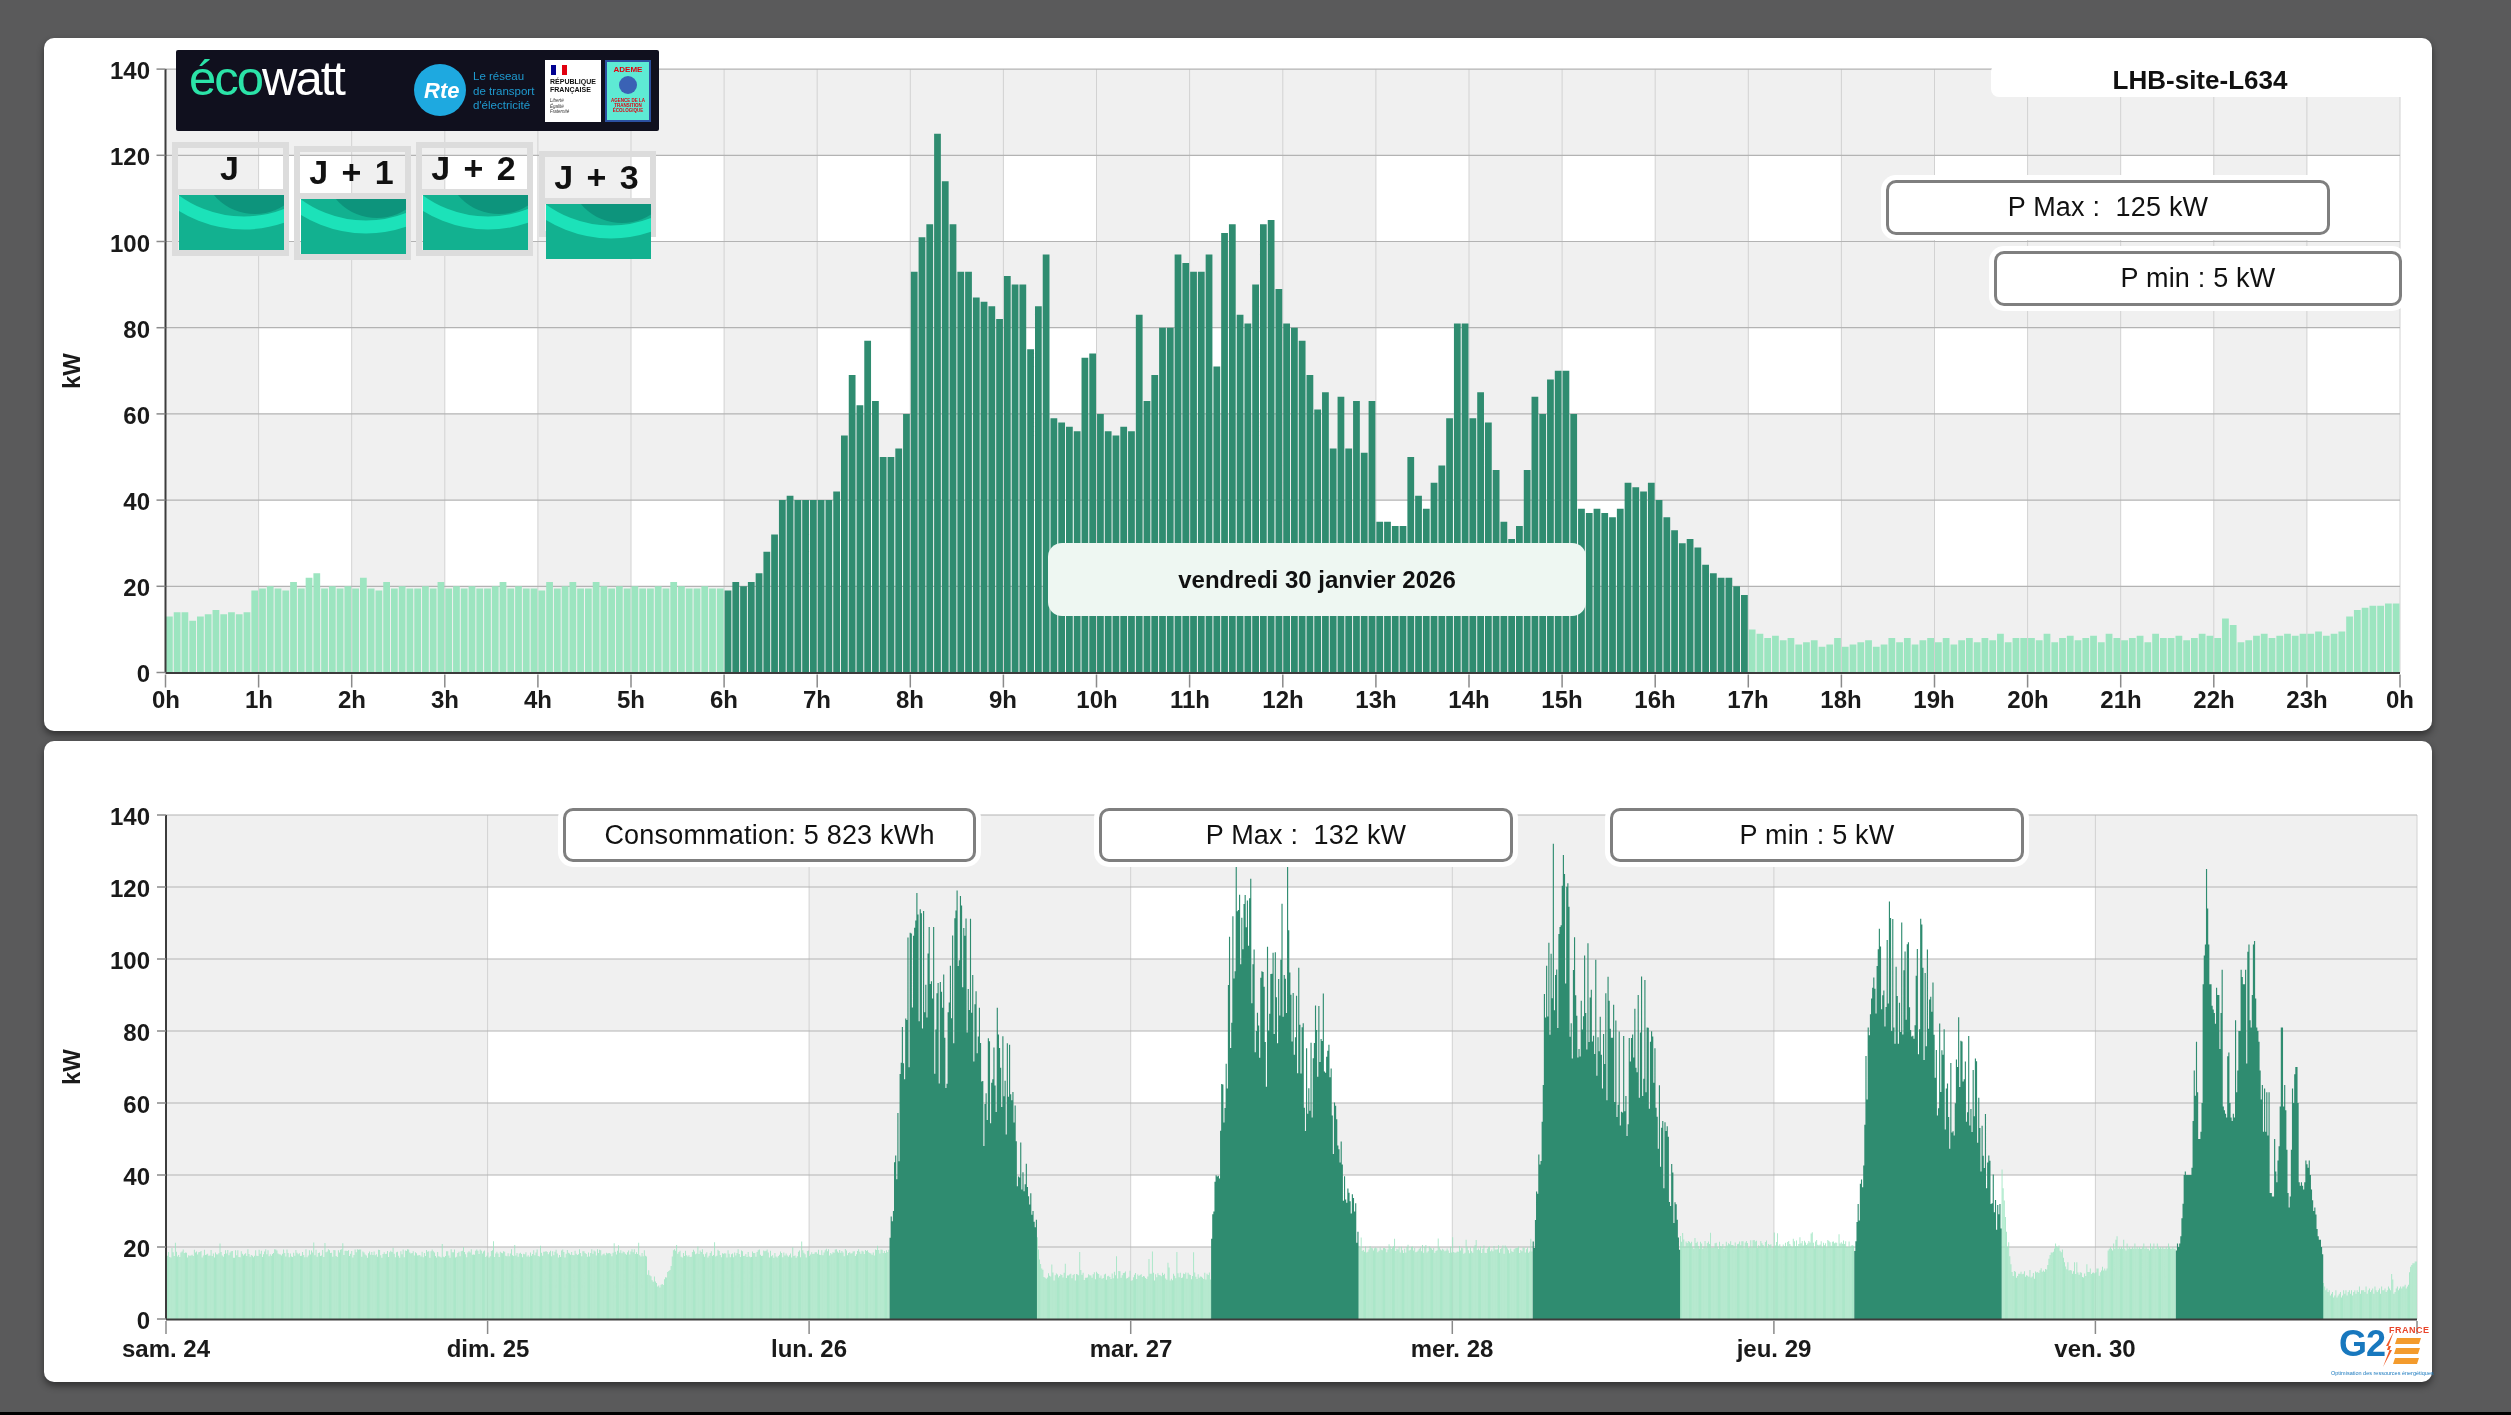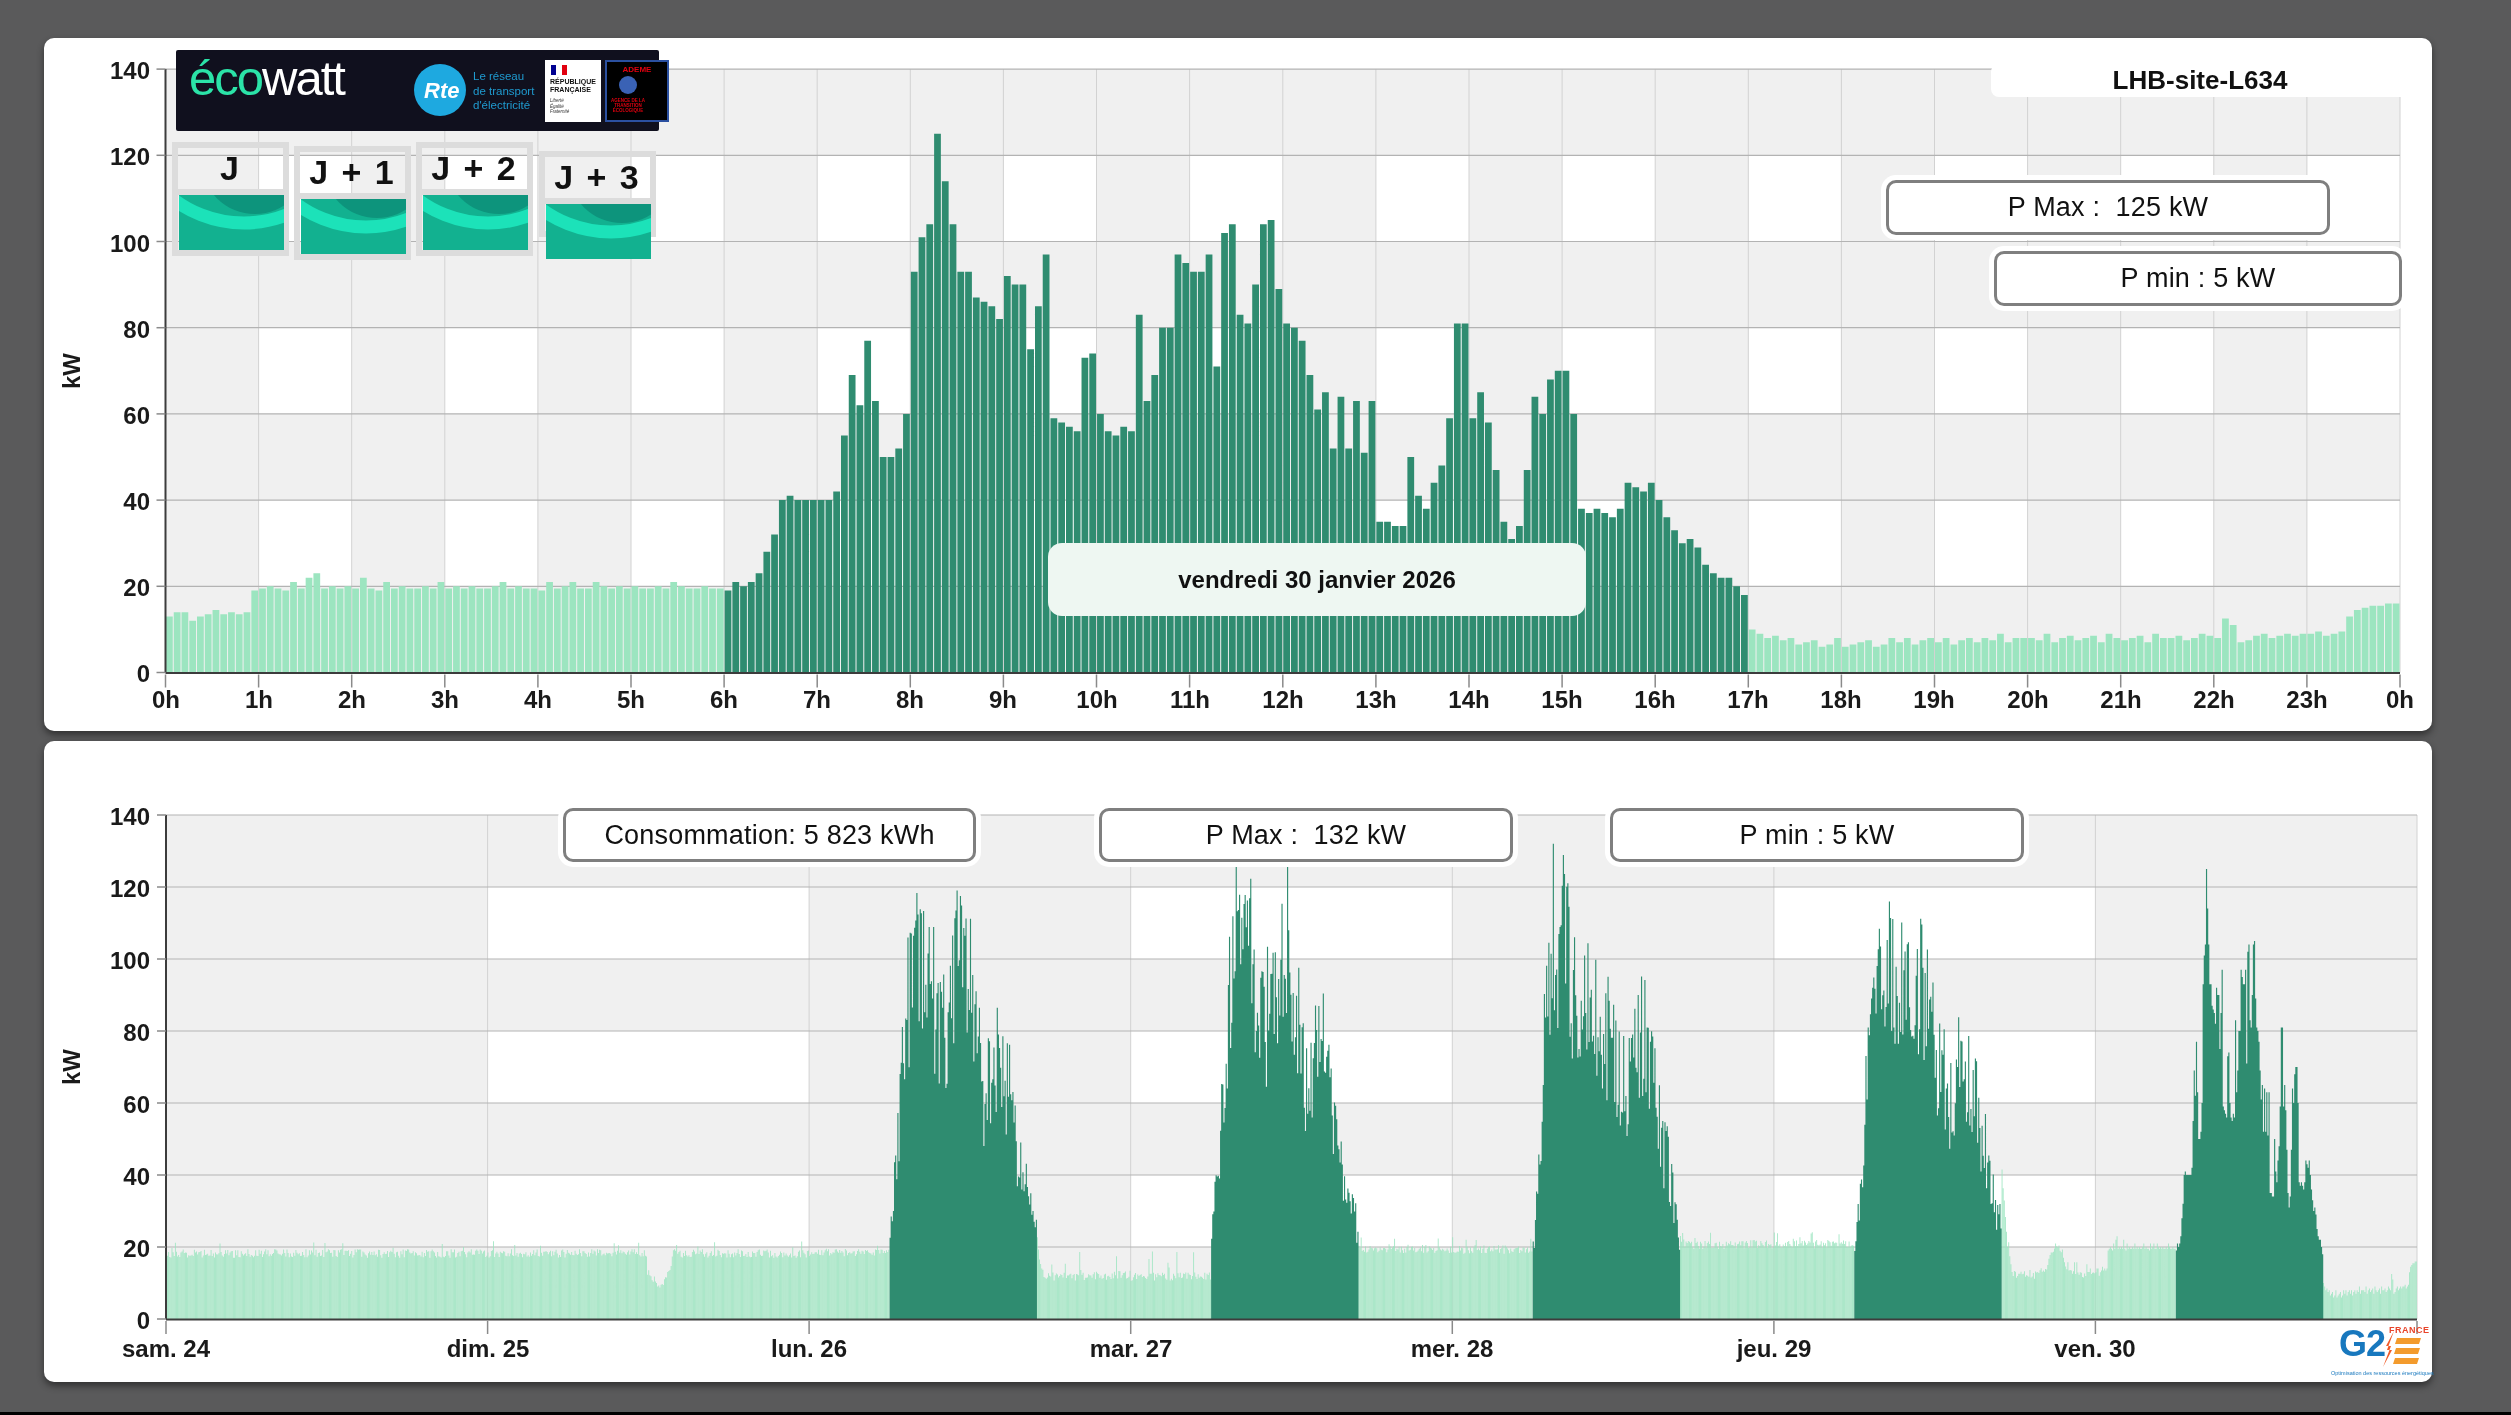--- a/index.html
+++ b/index.html
@@ -131,21 +131,21 @@
 <div style="position:absolute;left:132px;top:12px;width:483px;height:81px;background:#10101e;border-radius:2px">
   <div style="position:absolute;left:13px;top:4px;font-size:49px;font-weight:400;letter-spacing:-2px;line-height:1"><span style="color:#2be3a8">éco</span><span style="color:#fff">watt</span></div>
   <div style="position:absolute;left:238px;top:14px;width:52px;height:52px;border-radius:50%;background:#1ea9e0"></div>
   <div style="position:absolute;left:248px;top:28px;font-size:22px;color:#fff;font-weight:700;font-style:italic">Rte</div>
   <div style="position:absolute;left:297px;top:19px;font-size:11.5px;line-height:14.5px;color:#1f9bd0;font-weight:400">Le réseau<br>de transport<br>d'électricité</div>
   <div style="position:absolute;left:369px;top:10px;width:56px;height:62px;background:#fff">
     <div style="position:absolute;left:6px;top:5px;width:16px;height:10px;background:linear-gradient(90deg,#000091 33%,#fff 33% 66%,#e1000f 66%)"></div>
     <div style="position:absolute;left:5px;top:18px;font-size:7px;font-weight:700;color:#111;line-height:8px">RÉPUBLIQUE<br>FRANÇAISE</div>
     <div style="position:absolute;left:5px;top:38px;font-size:4.5px;color:#333;line-height:5.5px;font-style:italic">Liberté<br>Égalité<br>Fraternité</div>
   </div>
-  <div style="position:absolute;left:429px;top:10px;width:64px;height:62px;background:#000000;border:2px solid #2b50a0">
+  <div style="position:absolute;left:429px;top:10px;width:46px;height:62px;background:#5eead4;border:2px solid #2b50a0">
     <div style="position:absolute;left:0;right:0;top:3px;font-size:8px;font-weight:700;color:#e1000f;text-align:center">ADEME</div>
     <div style="position:absolute;left:12px;top:14px;width:18px;height:18px;border-radius:50%;background:#3a62b5"></div>
     <div style="position:absolute;left:2px;top:36px;font-size:4.5px;font-weight:700;color:#e1000f;line-height:5px;text-align:center;width:38px">AGENCE DE LA TRANSITION ÉCOLOGIQUE</div>
   </div>
 </div>
 <div style="position:absolute;left:128px;top:104px;width:117px;height:114px;border:6px solid #dcdcdc">
 <div style="height:41px;display:flex;align-items:center;justify-content:center;font-size:34px;font-weight:700;color:#111;letter-spacing:2px">J</div>
 <div style="height:55px;border-top:6px solid #dcdcdc;line-height:0;padding-left:1px"><svg width="105" height="55" viewBox="0 0 105 55">
           <rect width="105" height="55" fill="#12b190"></rect>
           <circle cx="65" cy="-89" r="117" fill="none" stroke="#1ce2b9" stroke-width="13"></circle>

